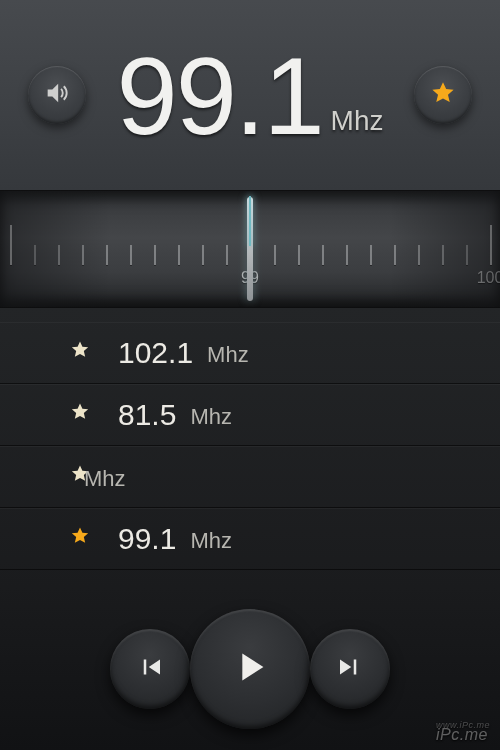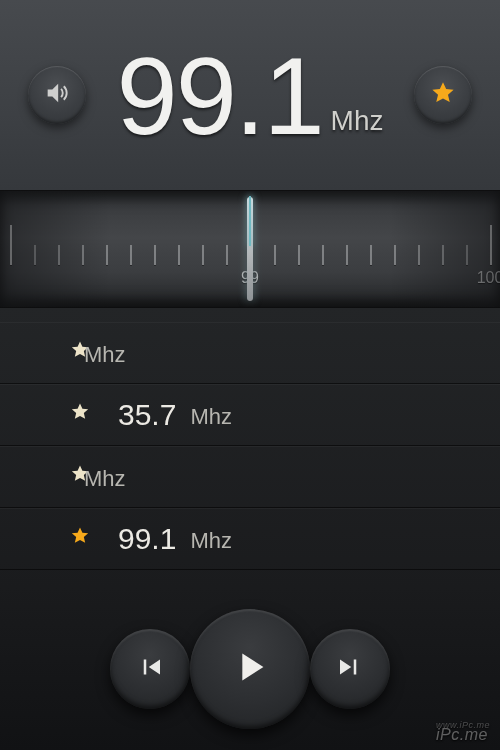--- a/index.html
+++ b/index.html
@@ -215,27 +215,28 @@
     <span class="tick-label" style="left:98%">100</span>
     <div class="needle"></div>
     <div class="dial-vignette"></div>
   </div>
 
   <div class="favs" id="favs">
       <div class="fav-row">
         <span class="row-star star-cream"><svg width="20" height="20" viewBox="0 0 24 24">
             <path d="M12 2l2.9 6.3 6.9.6-5.2 4.6 1.6 6.8L12 17l-6.2 3.3 1.6-6.8L2.2 8.9l6.9-.6L12 2z"></path>
           </svg></span>
+        <span class="fav-freq">102.1</span>
         <span class="fav-unit">Mhz</span>
       </div>
       <div class="fav-row">
         <span class="row-star star-cream"><svg width="20" height="20" viewBox="0 0 24 24">
             <path d="M12 2l2.9 6.3 6.9.6-5.2 4.6 1.6 6.8L12 17l-6.2 3.3 1.6-6.8L2.2 8.9l6.9-.6L12 2z"></path>
           </svg></span>
-        <span class="fav-freq">35.7</span>
+        <span class="fav-freq">81.5</span>
         <span class="fav-unit">Mhz</span>
       </div>
       <div class="fav-row">
         <span class="row-star star-cream"><svg width="20" height="20" viewBox="0 0 24 24">
             <path d="M12 2l2.9 6.3 6.9.6-5.2 4.6 1.6 6.8L12 17l-6.2 3.3 1.6-6.8L2.2 8.9l6.9-.6L12 2z"></path>
           </svg></span>
         <span class="fav-unit">Mhz</span>
       </div>
       <div class="fav-row current">
         <span class="row-star star-gold"><svg width="20" height="20" viewBox="0 0 24 24">

